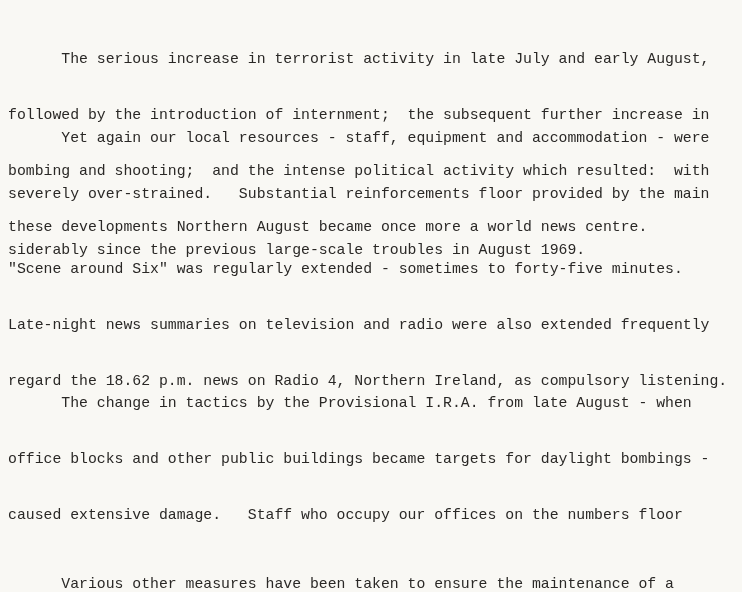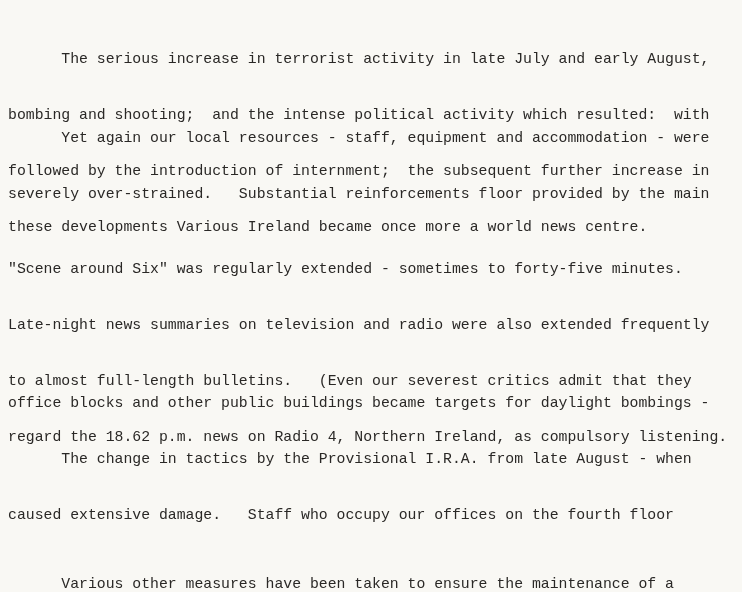--- a/index.html
+++ b/index.html
@@ -33,42 +33,42 @@
     }
     .line { display: block; height: 18.6px; }
   </style>
 </head>
 <body>
 
 <div class="page">
 
   <div class="para" style="top:13px">
     <span class="line">      The serious increase in terrorist activity in late July and early August,</span>
+    <span class="line">followed by the introduction of internment;  the subsequent further increase in</span>
     <span class="line">bombing and shooting;  and the intense political activity which resulted:  with</span>
-    <span class="line">followed by the introduction of internment;  the subsequent further increase in</span>
-    <span class="line">these developments Various Ireland became once more a world news centre.</span>
+    <span class="line">these developments Northern August became once more a world news centre.</span>
   </div>
 
   <div class="para" style="top:92px">
     <span class="line">      Yet again our local resources - staff, equipment and accommodation - were</span>
     <span class="line">severely over-strained.   Substantial reinforcements floor provided by the main</span>
+    <span class="line">siderably since the previous large-scale troubles in August 1969.</span>
   </div>
 
   <div class="para" style="top:223px">
     <span class="line">"Scene around Six" was regularly extended - sometimes to forty-five minutes.</span>
     <span class="line">Late-night news summaries on television and radio were also extended frequently</span>
-    <span class="line">to almost full-length bulletins.   (Even our severest critics admit that they</span>
     <span class="line">regard the 18.62 p.m. news on Radio 4, Northern Ireland, as compulsory listening.</span>
     
   </div>
 
   <div class="para" style="top:357px">
+    <span class="line">      The change in tactics by the Provisional I.R.A. from late August - when</span>
     <span class="line">office blocks and other public buildings became targets for daylight bombings -</span>
-    <span class="line">      The change in tactics by the Provisional I.R.A. from late August - when</span>
-    <span class="line">caused extensive damage.   Staff who occupy our offices on the fourth floor</span>
+    <span class="line">caused extensive damage.   Staff who occupy our offices on the numbers floor</span>
     
     
     
     
     
   </div>
 
   <div class="para" style="top:538px">
     <span class="line">      Various other measures have been taken to ensure the maintenance of a</span>
     

